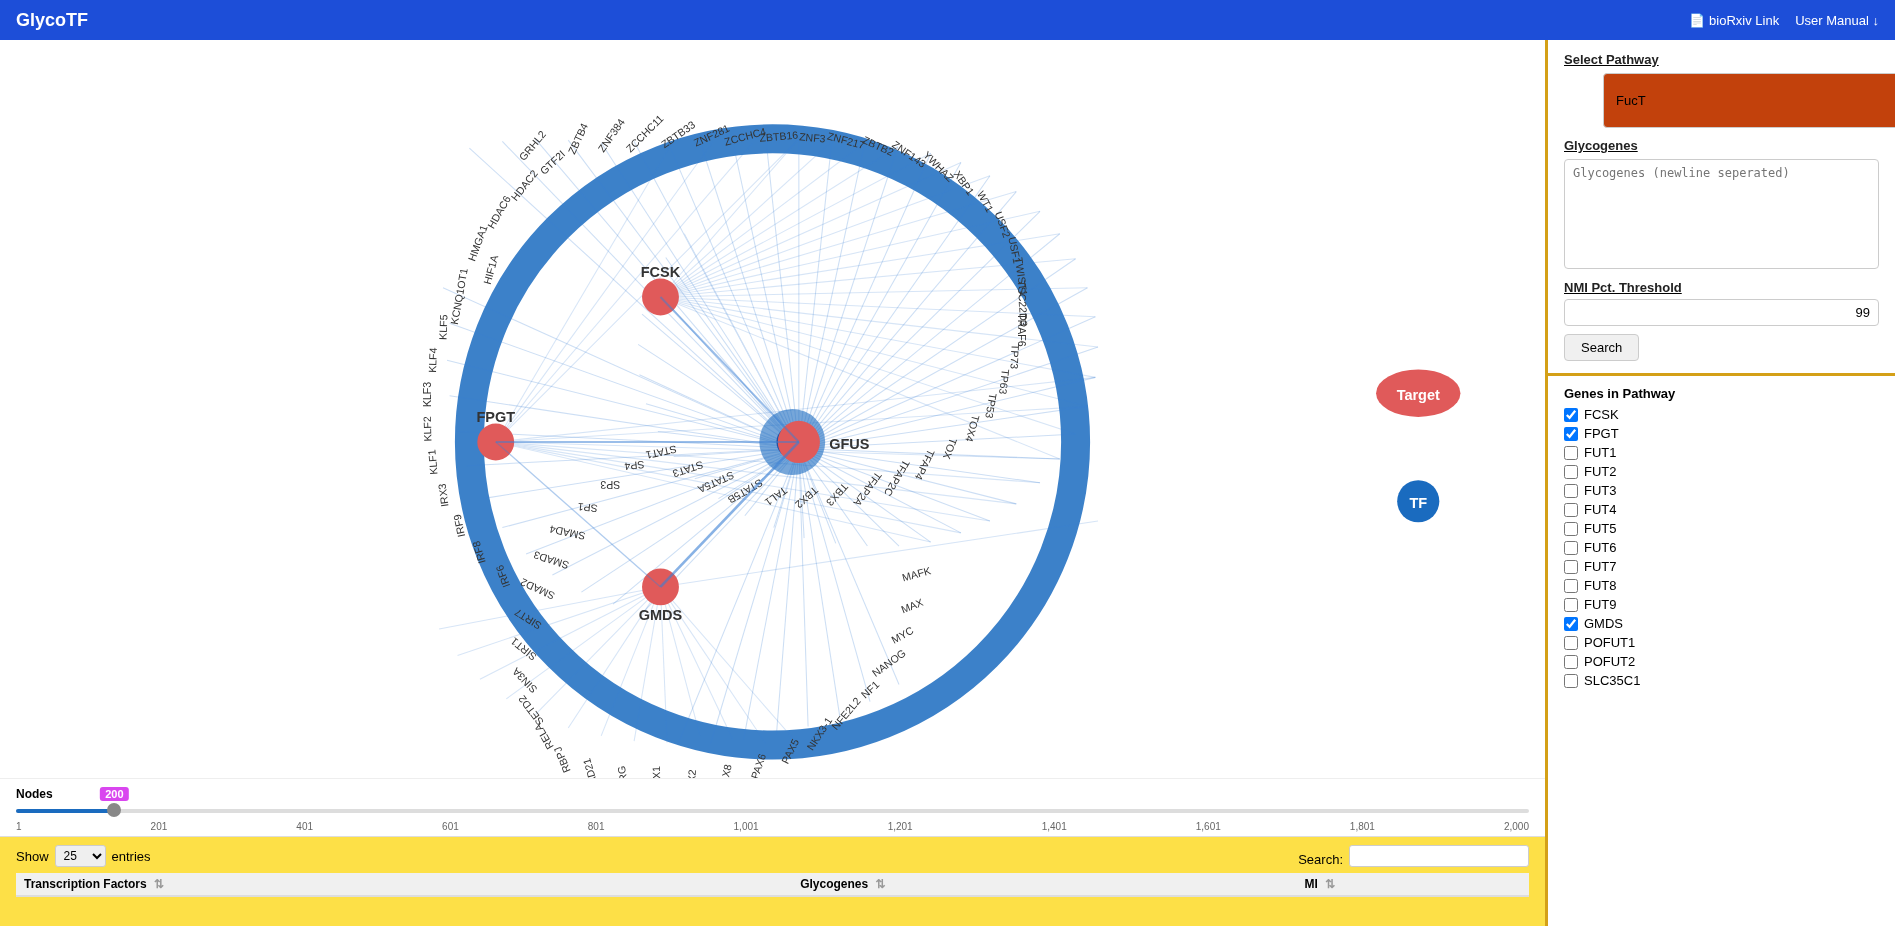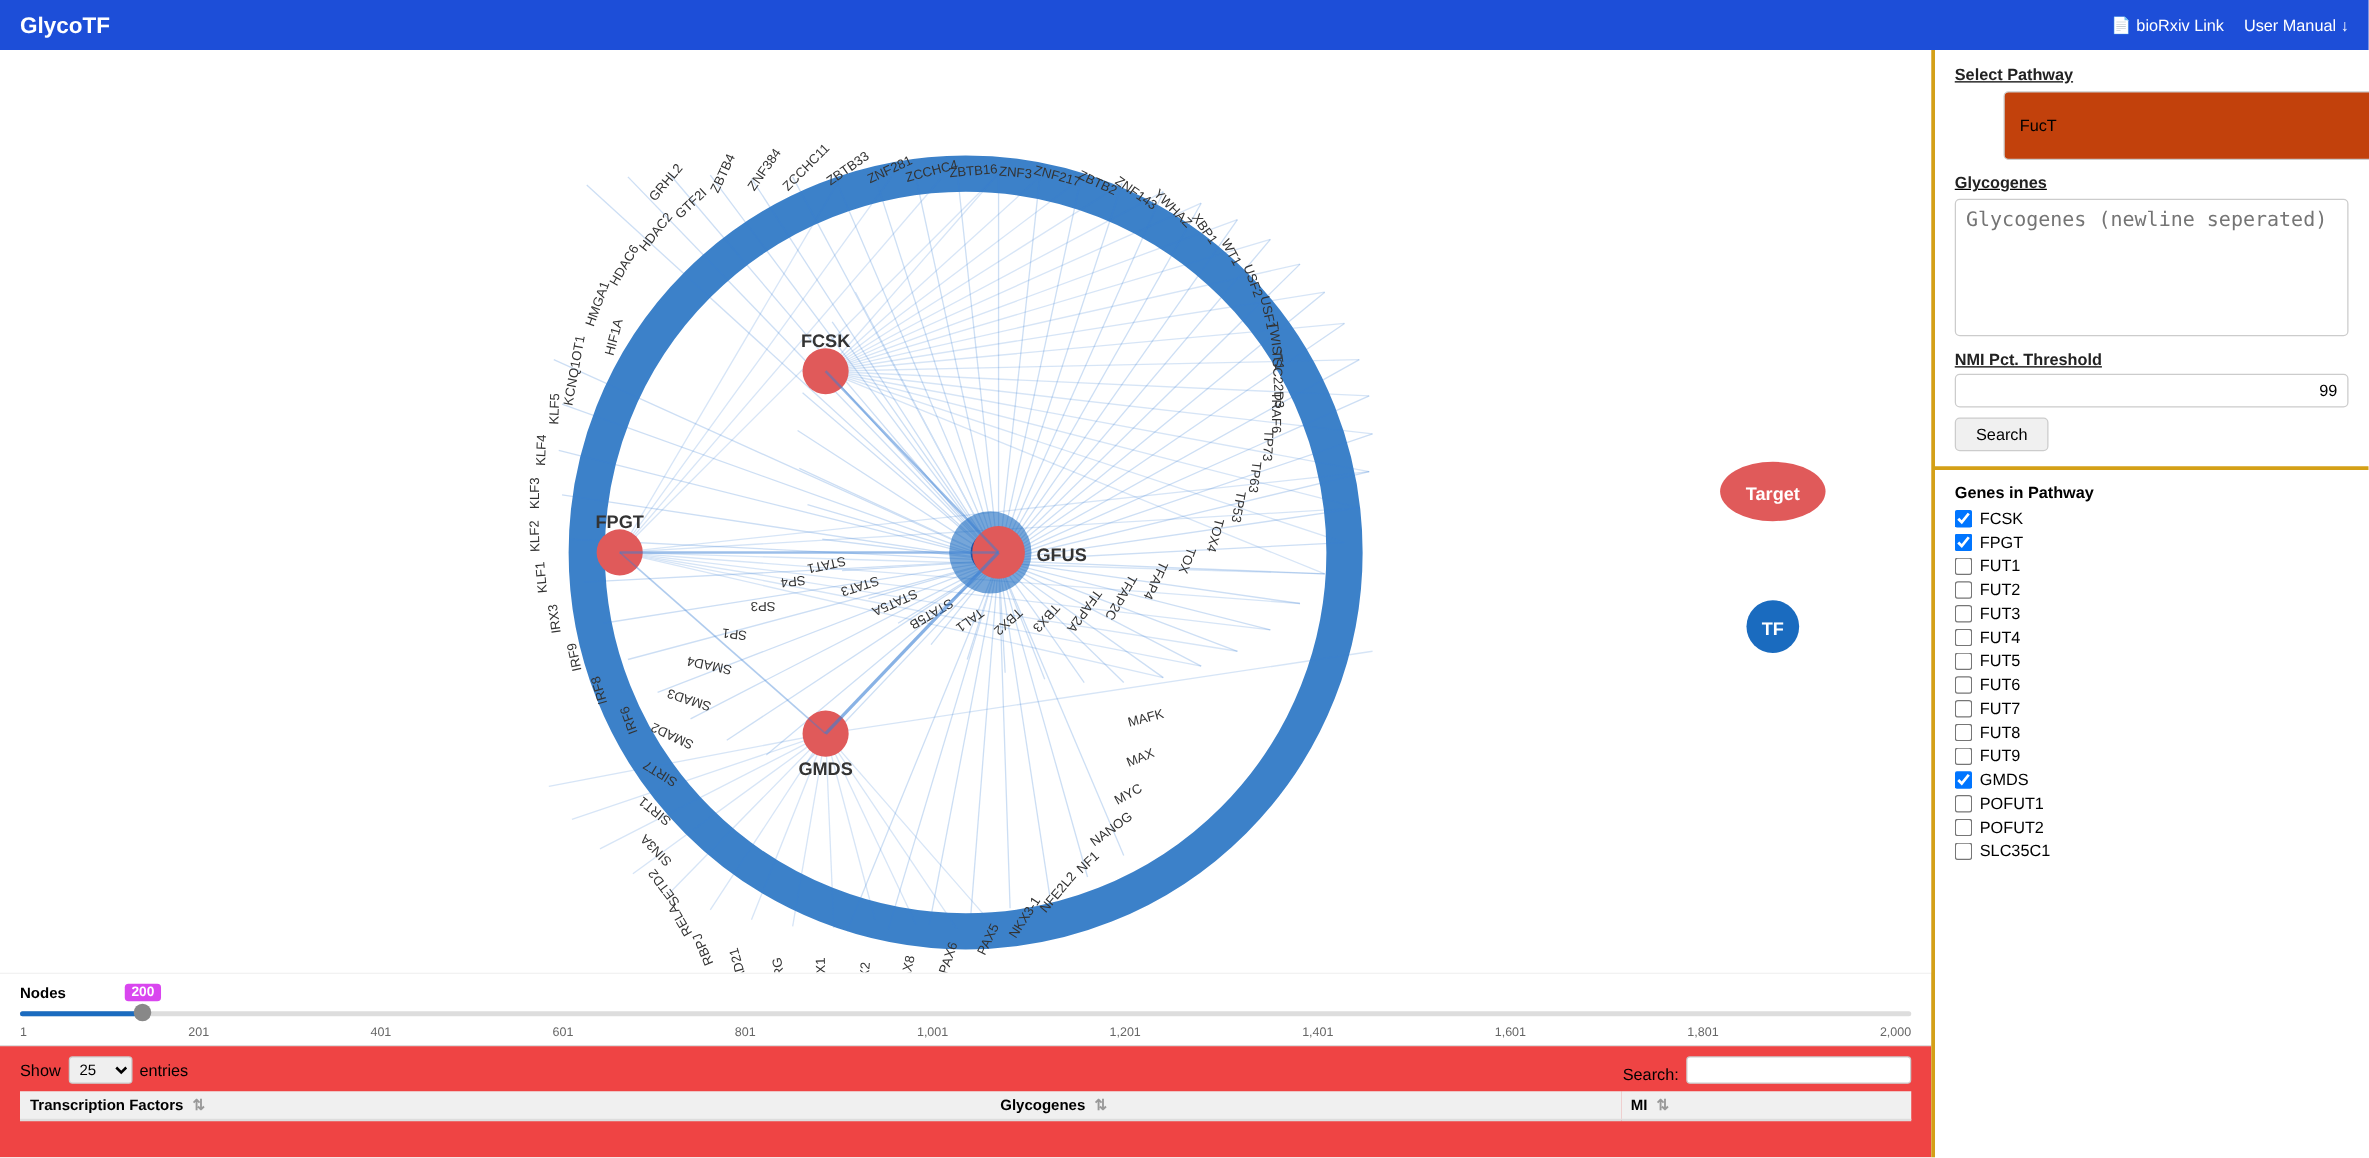--- a/index.html
+++ b/index.html
@@ -99,21 +99,21 @@
       justify-content: space-between;
       font-size: 10px;
       color: #666;
       margin-top: 2px;
     }
 
     
     #table-area {
       height: 90px;
       border-top: 1px solid #ddd;
-      background: #ef4444;
+      background: #fde047;
       padding: 8px 16px;
     }
     .table-controls {
       display: flex;
       align-items: center;
       justify-content: space-between;
       margin-bottom: 6px;
     }
     .show-entries {
       display: flex;
@@ -184,21 +184,21 @@
       margin-bottom: 10px;
       cursor: pointer;
       margin-left: 39px;
     }
     .glycogenes-textarea {
       width: 100%;
       height: 110px;
       border: 1px solid #ccc;
       border-radius: 4px;
       padding: 6px 8px;
-      font-size: 16px;
+      font-size: 12px;
       resize: none;
       color: #999;
     }
     .nmi-label { font-size: 13px; font-weight: bold; margin: 8px 0 4px; color: #222; }
     .nmi-input {
       width: 100%;
       padding: 5px 8px;
       border: 1px solid #ccc;
       border-radius: 4px;
       font-size: 13px;

